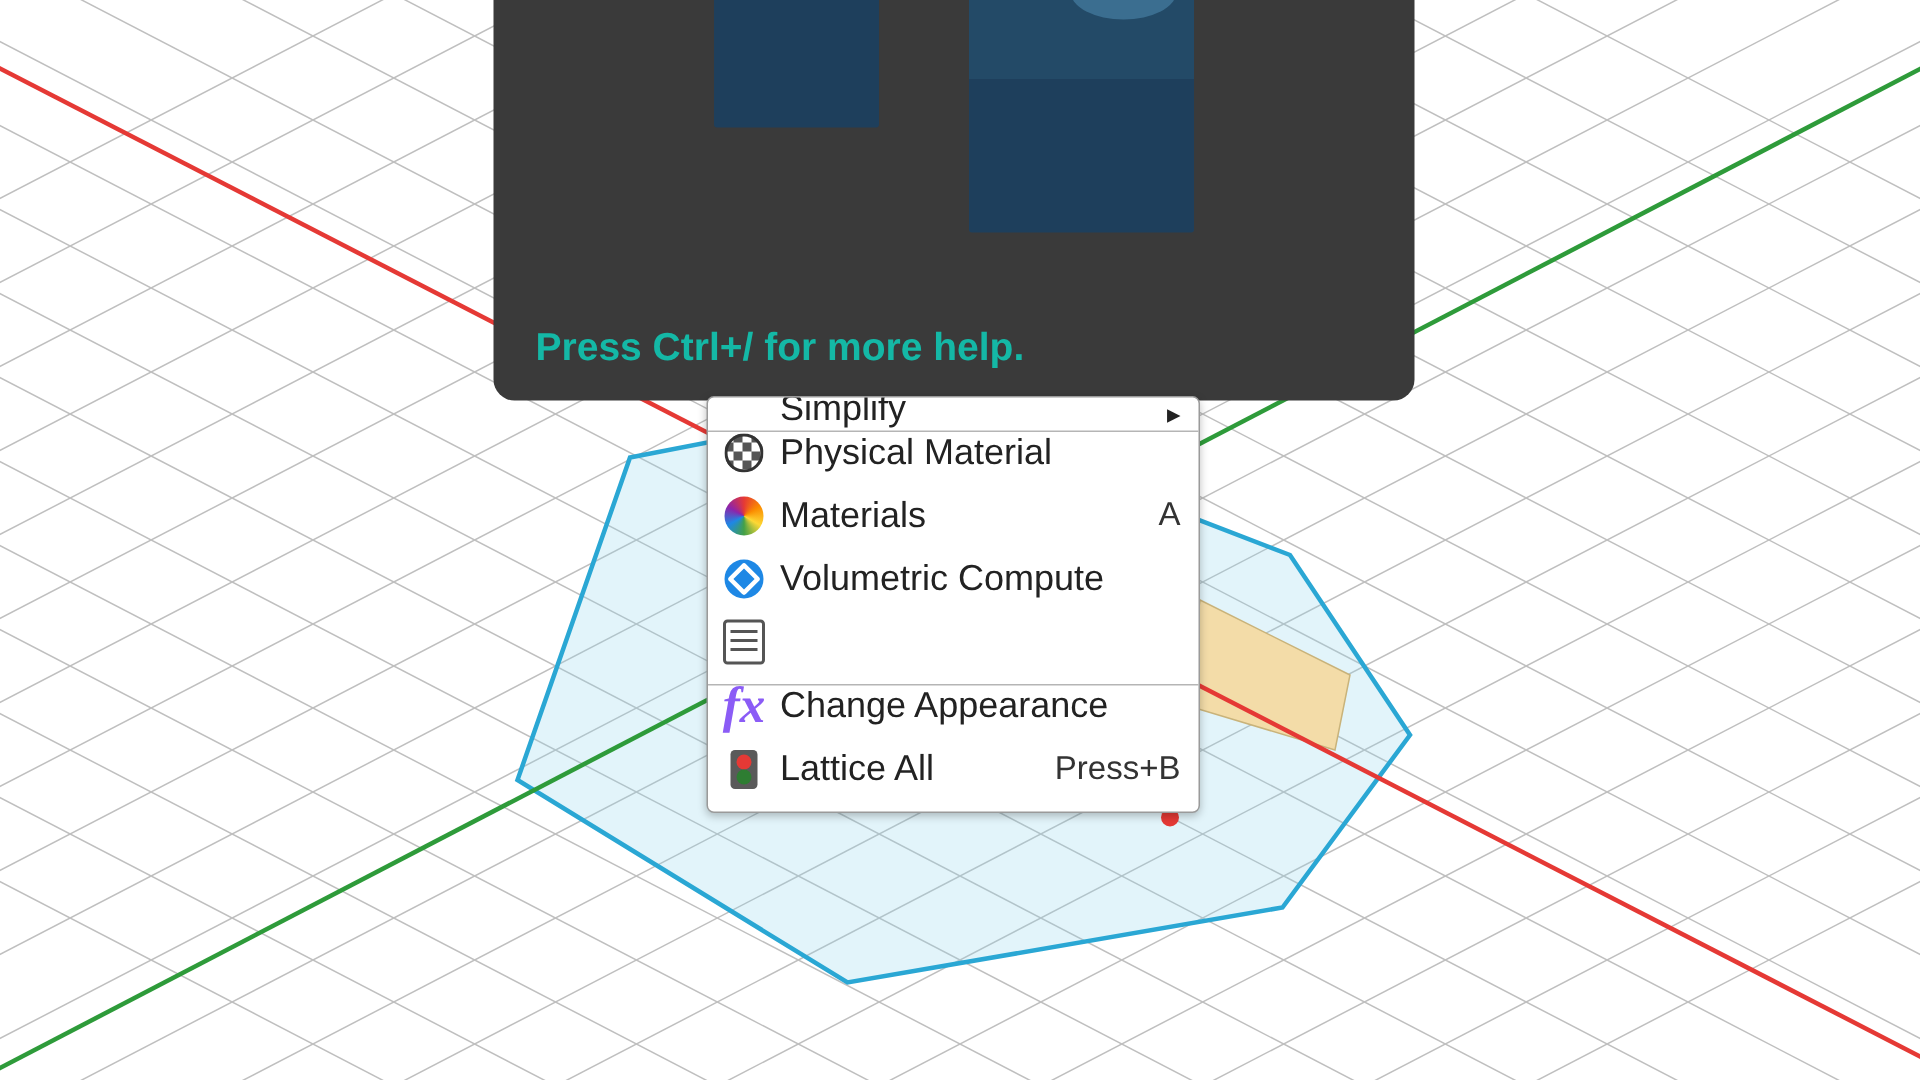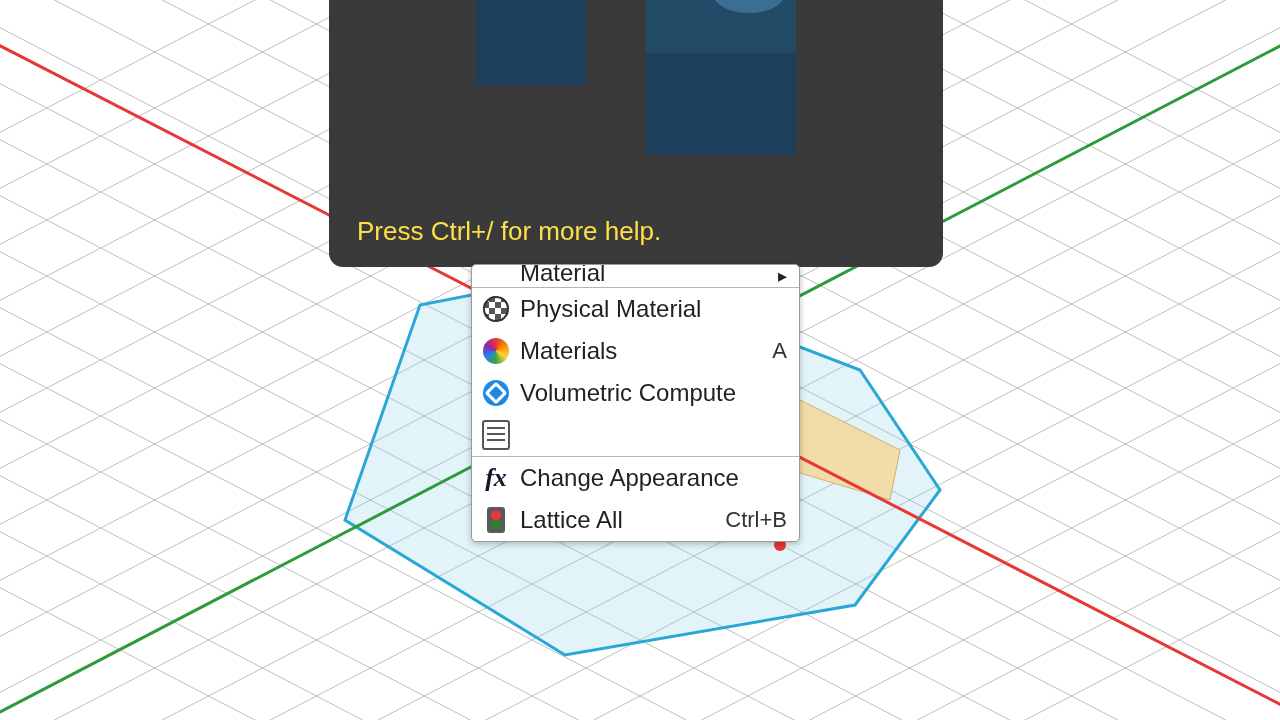--- a/index.html
+++ b/index.html
@@ -8,43 +8,43 @@
   
   #tooltip{position:absolute;left:329px;top:0;width:614px;height:267px;
     background:#3a3a3a;border-radius:0 0 14px 14px;display:flex;flex-direction:column;}
   #tt-body{flex:1;display:flex;align-items:flex-start;justify-content:center;gap:60px;padding-top:0;}
   .part{background:#1e3f5c;position:relative;}
   .part.a{width:110px;height:110px;margin-top:-25px;border-radius:2px;}
   .part.b{width:150px;height:170px;margin-top:-15px;border-radius:2px;
     background:linear-gradient(#234a67 0 40%,#1e3f5c 40% 100%);}
   .part.b::before{content:"";position:absolute;right:12px;top:-8px;width:70px;height:36px;
     border-radius:50%;background:#3b6e90;}
-  #tt-foot{padding:14px 28px 20px;color:#fde047;font-size:26px;font-weight:400;}
+  #tt-foot{padding:14px 28px 20px;color:#14b8a6;font-size:26px;font-weight:700;}
   
   #menu{position:absolute;left:471px;top:264px;width:327px;background:#fff;
     border:1px solid #9a9a9a;border-radius:5px;box-shadow:0 2px 6px rgba(0,0,0,.25);
     font-size:24px;color:#222;}
-  .mi{display:flex;align-items:center;height:42px;padding:0 12px 0 10px;cursor:default;}
+  .mi{display:flex;align-items:flex-start;height:42px;padding:0 12px 0 10px;cursor:default;}
   .mi-icon{width:28px;height:28px;margin-right:10px;flex:none;display:flex;align-items:center;justify-content:center;}
   .mi-label{flex:1;}
   .mi-short{color:#333;font-size:22px;}
   .sep{height:1px;background:#b5b5b5;margin:0;}
   .mi.cut{height:22px;overflow:hidden;align-items:flex-end;padding-bottom:0;}
   
   .ico-checker{width:26px;height:26px;border-radius:50%;
     background:
       conic-gradient(#555 0 25%,#fff 0 50%,#555 0 75%,#fff 0) 0 0/12px 12px;
     box-shadow:inset 0 0 0 2px #333;}
   .ico-colorwheel{width:26px;height:26px;border-radius:50%;
     background:conic-gradient(#e53935,#fb8c00,#fdd835,#43a047,#1e88e5,#8e24aa,#e53935);}
   .ico-lattice{width:26px;height:26px;border-radius:50%;background:#1e88e5;position:relative;}
   .ico-lattice::after{content:"";position:absolute;inset:5px;border:3px solid #fff;border-radius:2px;transform:rotate(45deg);}
   .ico-manage{width:24px;height:26px;border:2px solid #555;border-radius:3px;position:relative;}
   .ico-manage::before{content:"";position:absolute;left:3px;right:3px;top:5px;height:2px;background:#555;box-shadow:0 6px 0 #555,0 12px 0 #555;}
-  .ico-fx{font-family:"Times New Roman",serif;font-style:italic;font-size:26px;font-weight:600;color:#0f172a;line-height:1;}
+  .ico-fx{font-family:"Times New Roman",serif;font-style:italic;font-size:34px;font-weight:600;color:#8b5cf6;line-height:1;}
   .ico-compute{width:18px;height:26px;border-radius:3px;background:#5a5a5a;position:relative;}
   .ico-compute::before{content:"";position:absolute;left:4px;top:3px;width:10px;height:10px;border-radius:50%;background:#e53935;}
   .ico-compute::after{content:"";position:absolute;left:4px;bottom:3px;width:10px;height:10px;border-radius:50%;background:#2e7d32;}
   .arrow{margin-left:auto;font-size:18px;color:#222;}
 </style>
 </head>
 <body>
 
 <svg id="canvas" viewBox="0 0 1280 720">
 
@@ -108,21 +108,21 @@
   <div id="tt-body">
     <div class="part a"></div>
     <div class="part b"></div>
   </div>
   <div id="tt-foot">Press Ctrl+/ for more help.</div>
 </div>
 
 <div id="menu">
   <div class="mi cut">
     <span class="mi-icon"></span>
-    <span class="mi-label">Material</span>
+    <span class="mi-label">Simplify</span>
     <span class="arrow">▸</span>
   </div>
   <div class="sep"></div>
 
   <div class="mi">
     <span class="mi-icon">
         <span class="ico-checker"></span>
       </span>
     <span class="mi-label">Physical Material</span>
     <span class="mi-short"></span>
@@ -153,15 +153,15 @@
   <div class="mi">
     <span class="mi-icon ico-fx">fx</span>
     <span class="mi-label">Change Appearance</span>
     <span class="mi-short"></span>
   </div>
   <div class="mi">
     <span class="mi-icon">
         <span class="ico-compute"></span>
       </span>
     <span class="mi-label">Lattice All</span>
-    <span class="mi-short">Ctrl+B</span>
+    <span class="mi-short">Press+B</span>
   </div>
 </div>
 
 </body></html>

